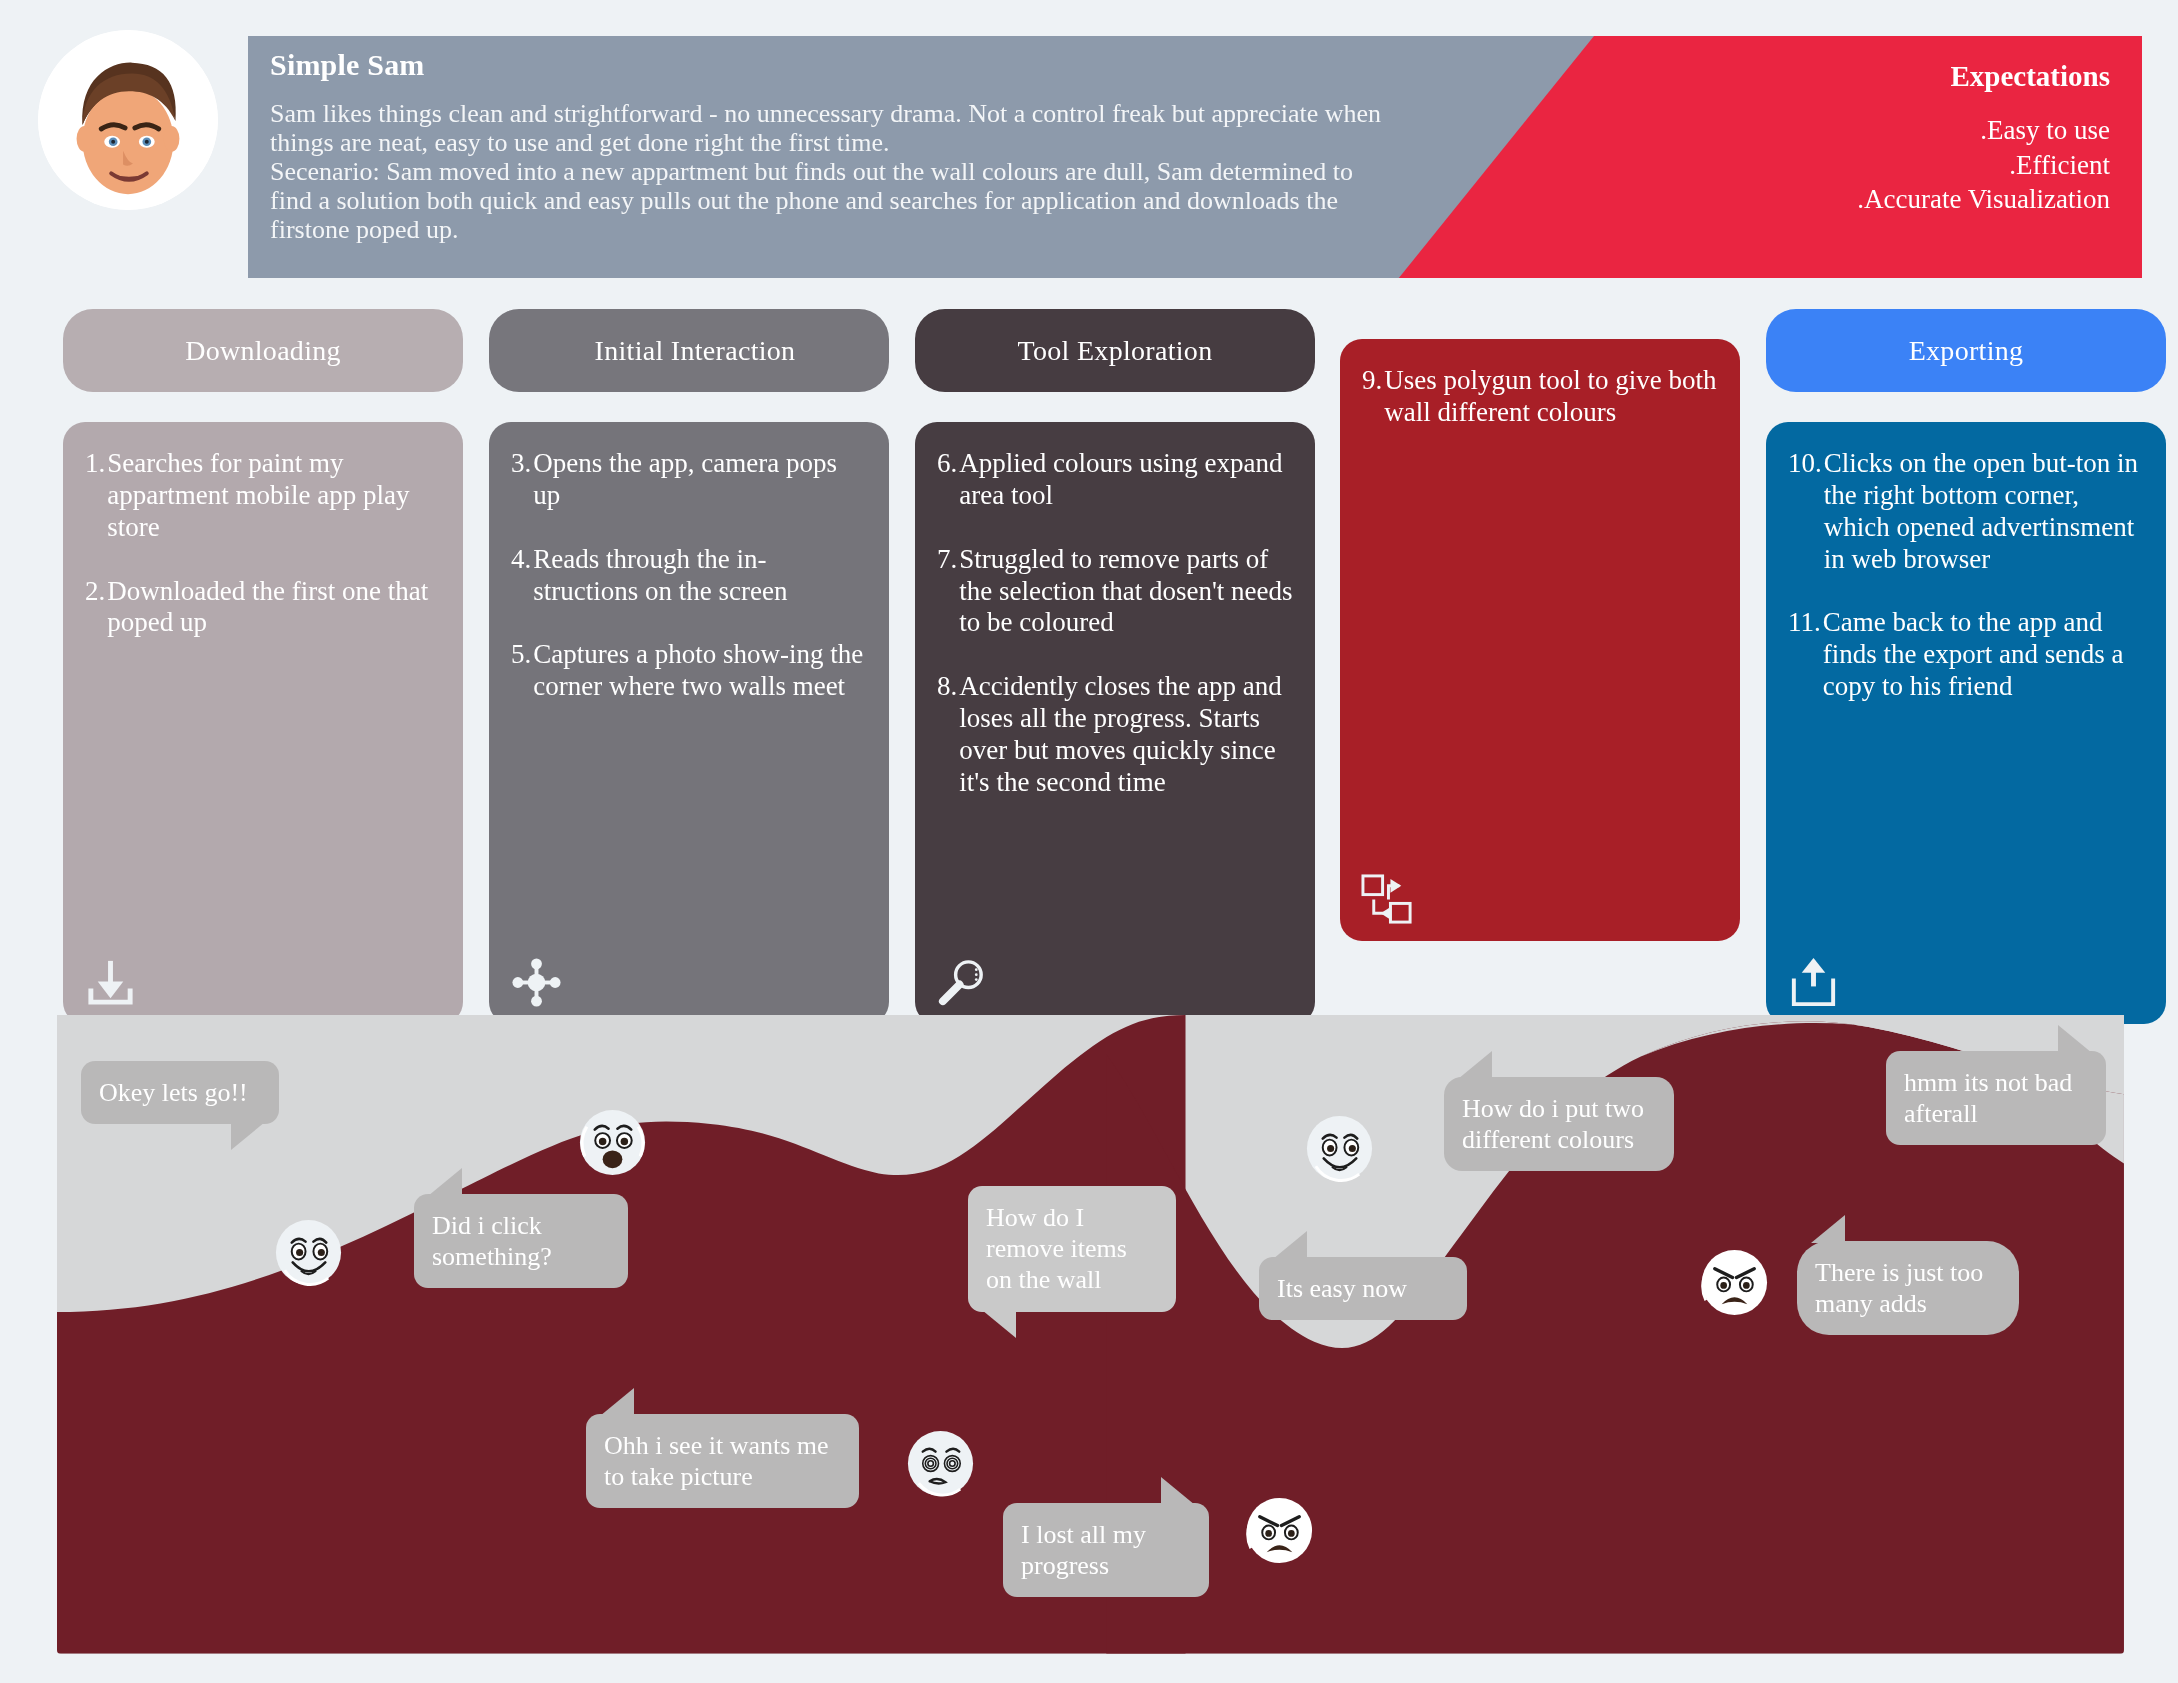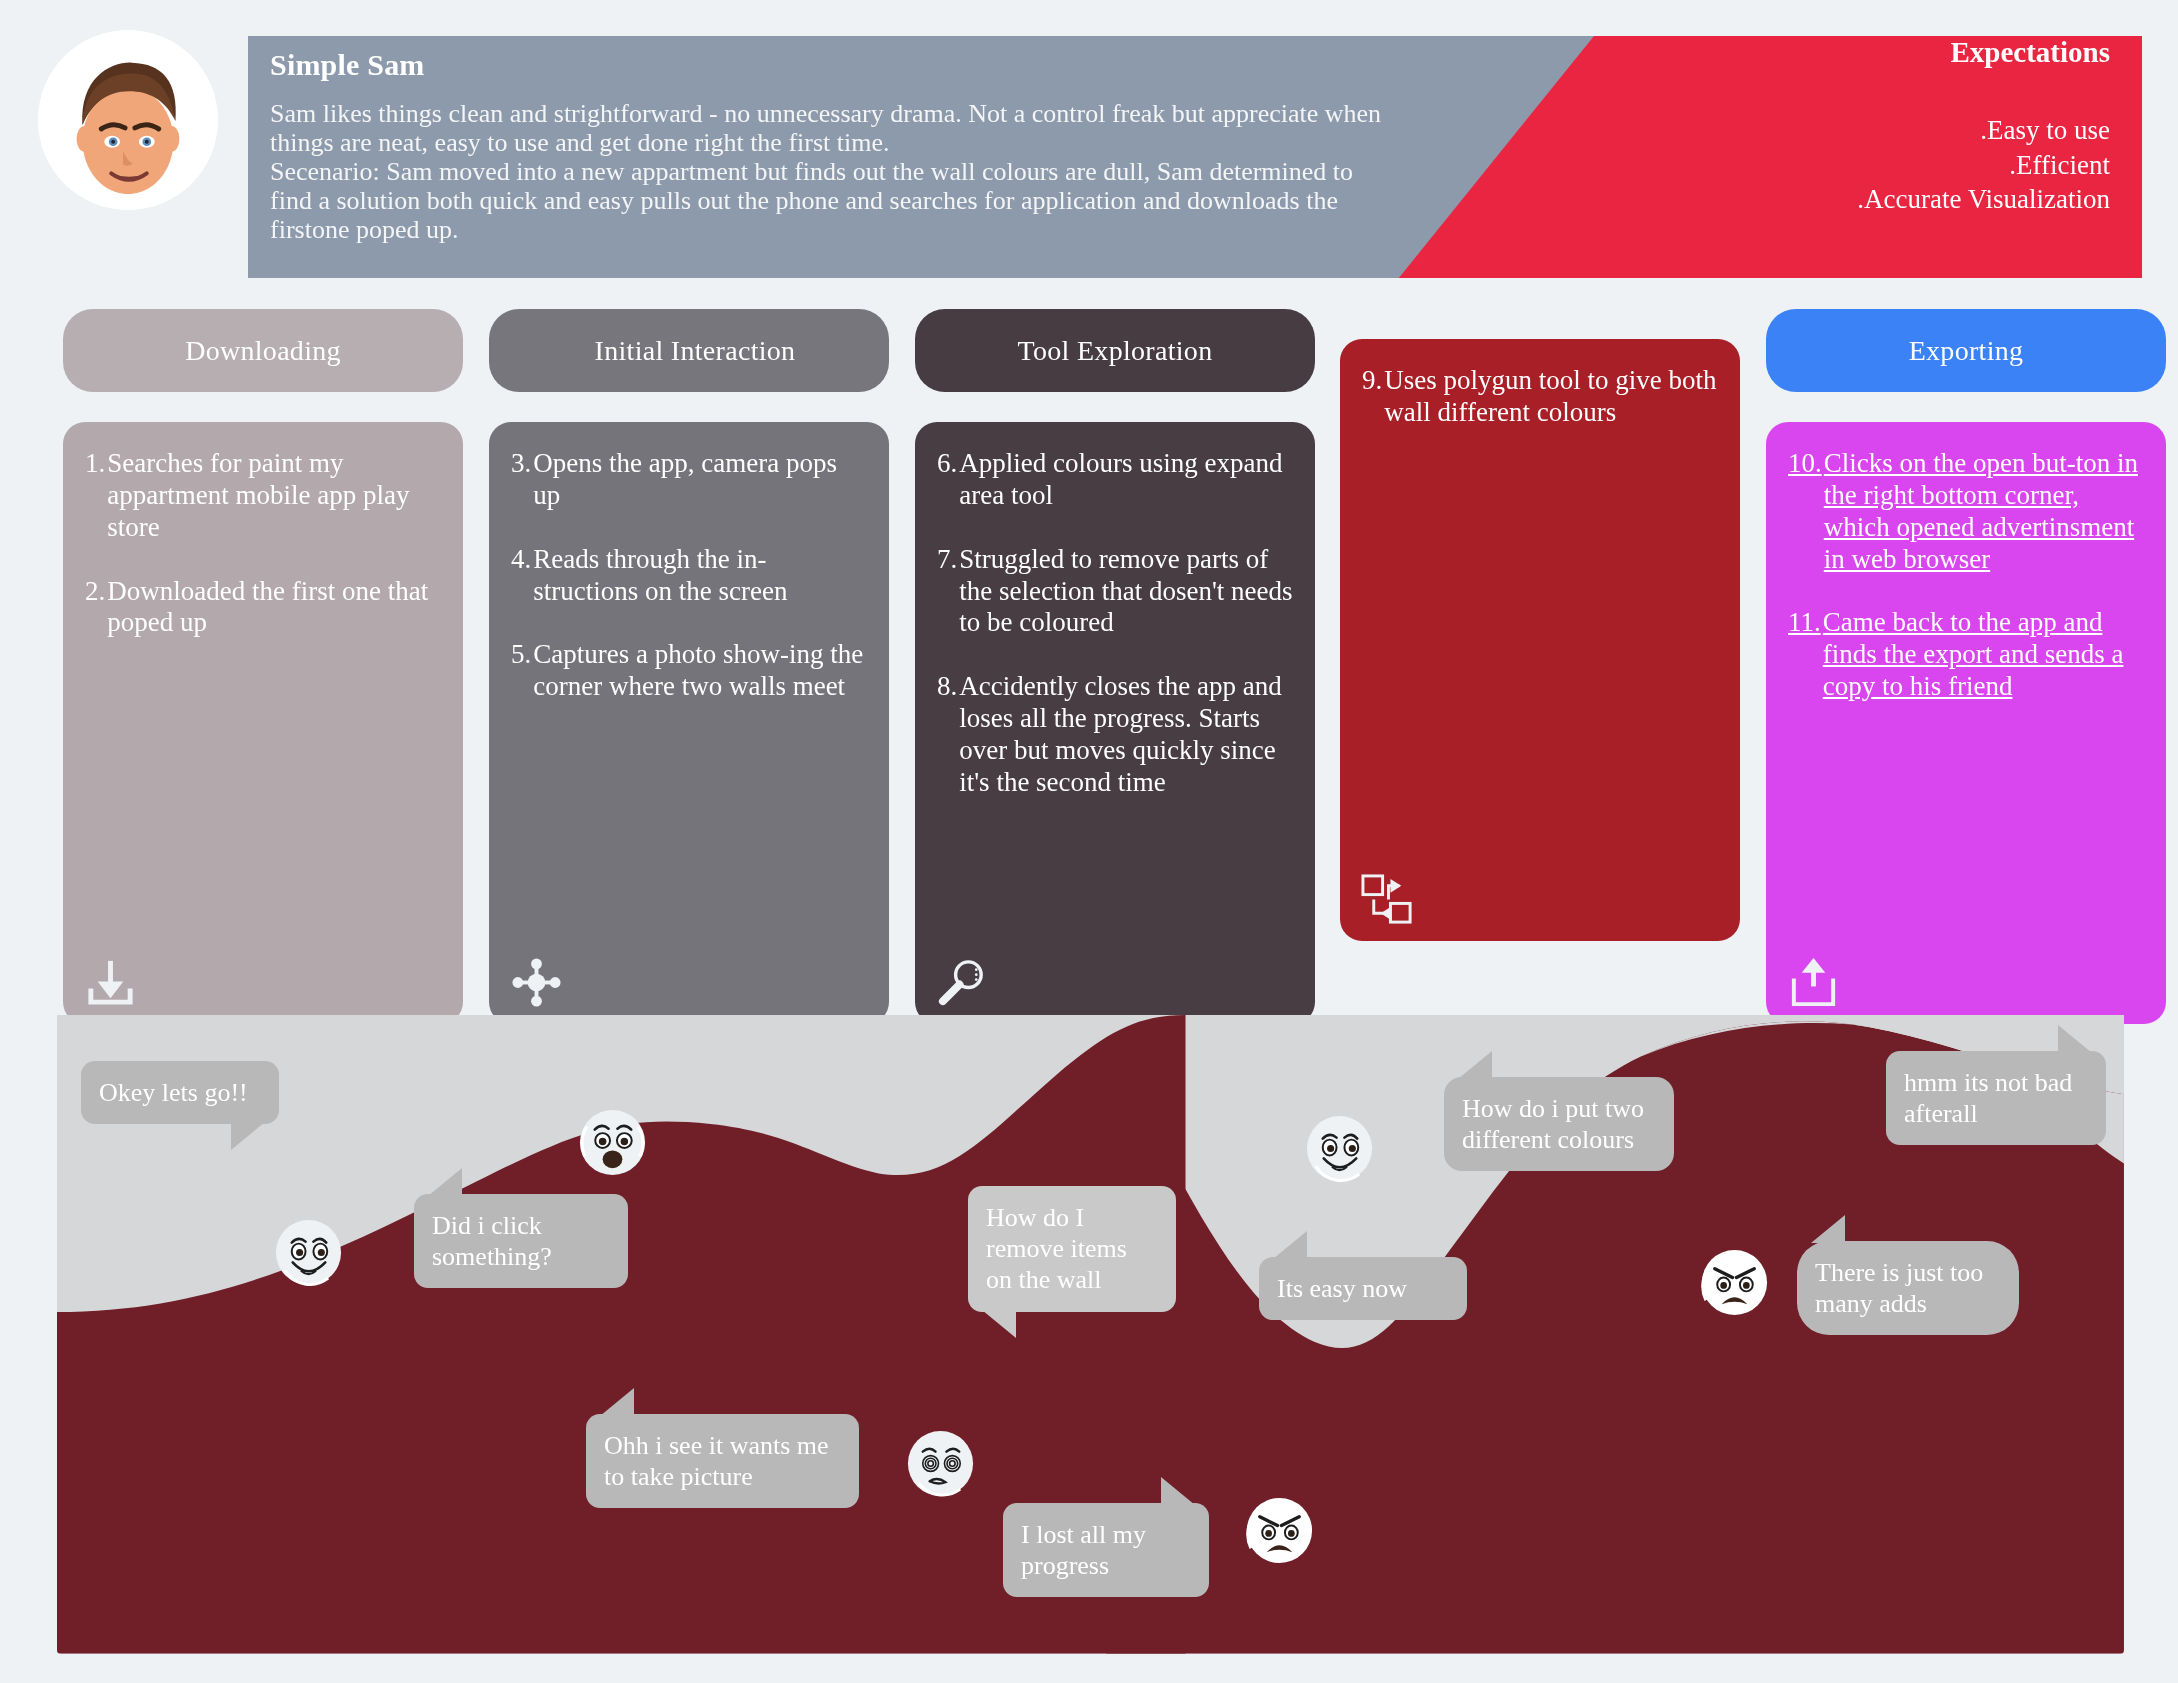--- a/index.html
+++ b/index.html
@@ -66,21 +66,21 @@
     width: 766px; height: 242px;
     z-index: 1;
   }
   #expectations-panel .shape {
     position: absolute; inset: 0;
     background: #ea2541;
     clip-path: polygon(7.2% 0, 100% 0, 100% 100%, 0 100%);
   }
   #expectations-title {
     position: absolute;
-    right: 32px; top: 0;
+    right: 32px; top: 24px;
     font-size: 29px;
     font-weight: bold;
     color: #ffffff;
   }
   #expectations-list {
     position: absolute;
     right: 32px; top: 77px;
     text-align: right;
     font-size: 27px;
     line-height: 1.28;
@@ -345,21 +345,21 @@
           <path d="M22 35 L22 49 L33 42 Z" fill="#eef2f5" transform="rotate(180 27 42)"></path>
         </svg>
       </div>
     </div>
   </div>
 
   <div class="stage-col" style="left:1766px;">
     <div class="stage-pill" style="background:#3b82f6;">
       <span>Exporting</span>
     </div>
-    <div class="stage-card" style="background:#d946ef;height:602px;text-decoration:underline;">
+    <div class="stage-card" style="background:#0369a1;height:602px;">
       <div class="step">
         <span class="step-num">10.</span>
         <span class="step-text">Clicks on the open but-ton in the right bottom corner, which opened advertinsment in web browser</span>
       </div>
       <div class="step" style="margin-top:32px;">
         <span class="step-num">11.</span>
         <span class="step-text">Came back to the app and finds the export and sends a copy to his friend</span>
       </div>
       <div class="card-icon">
         <svg viewBox="0 0 56 56" width="55" height="55">

